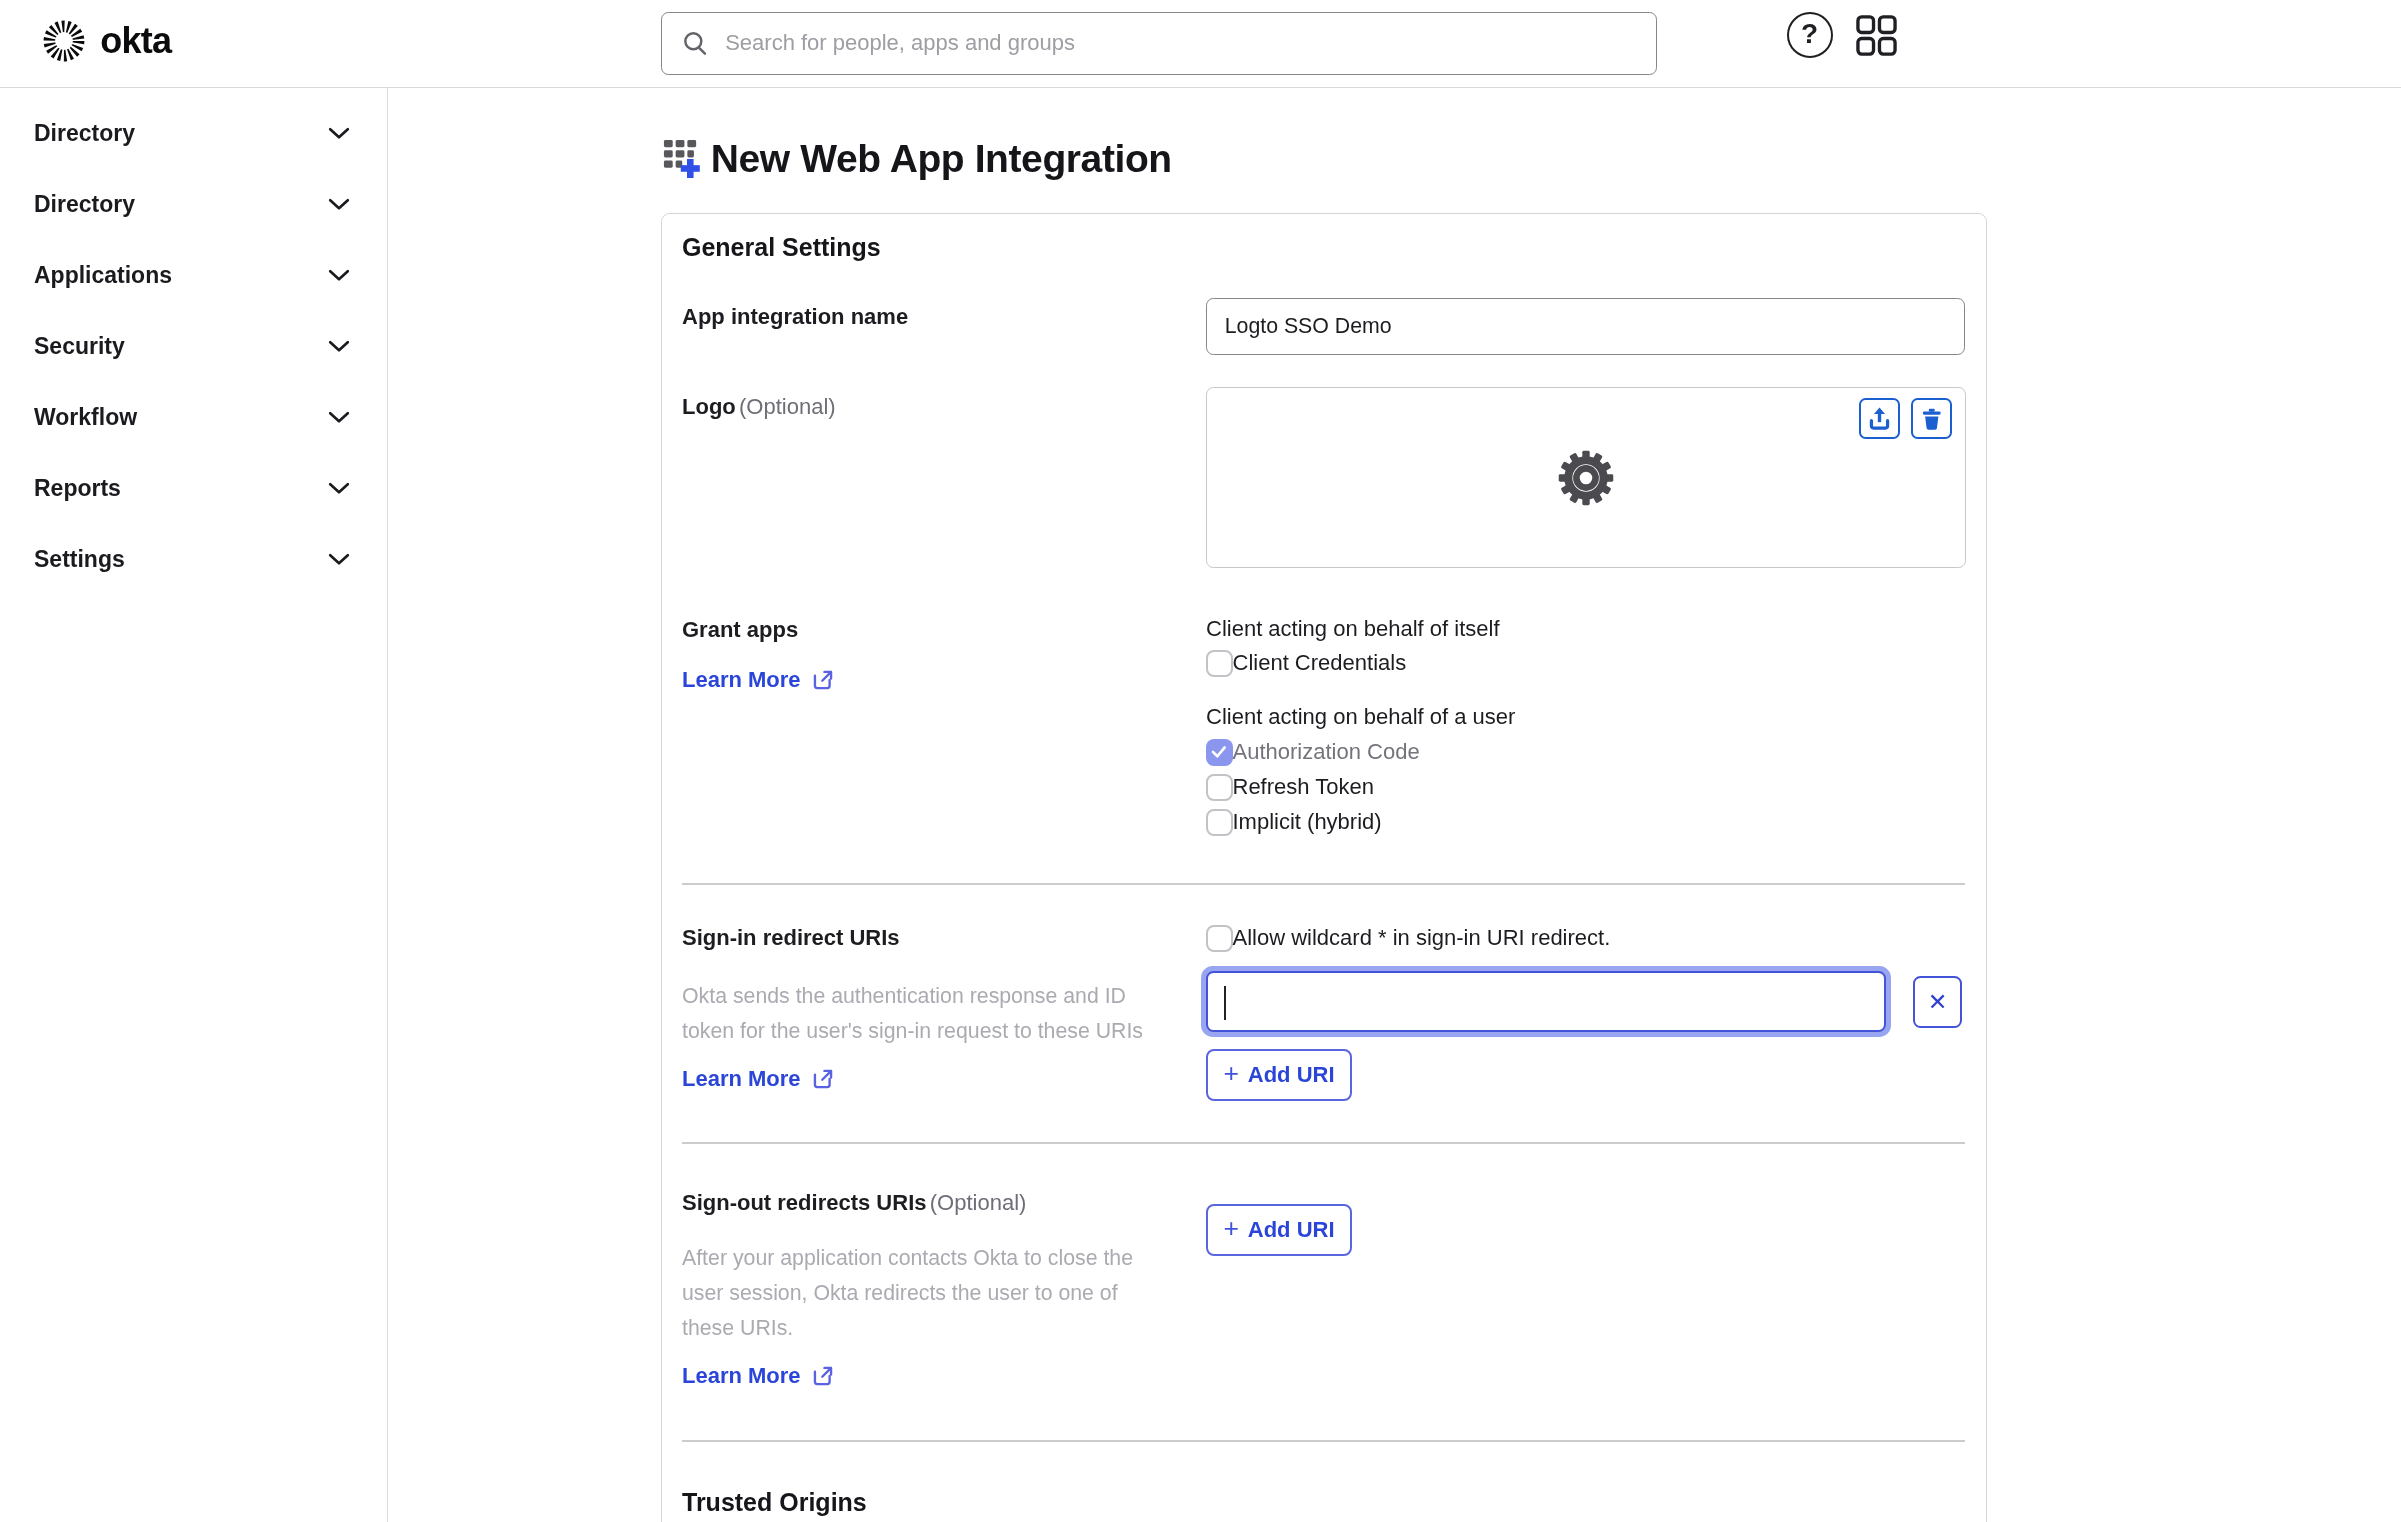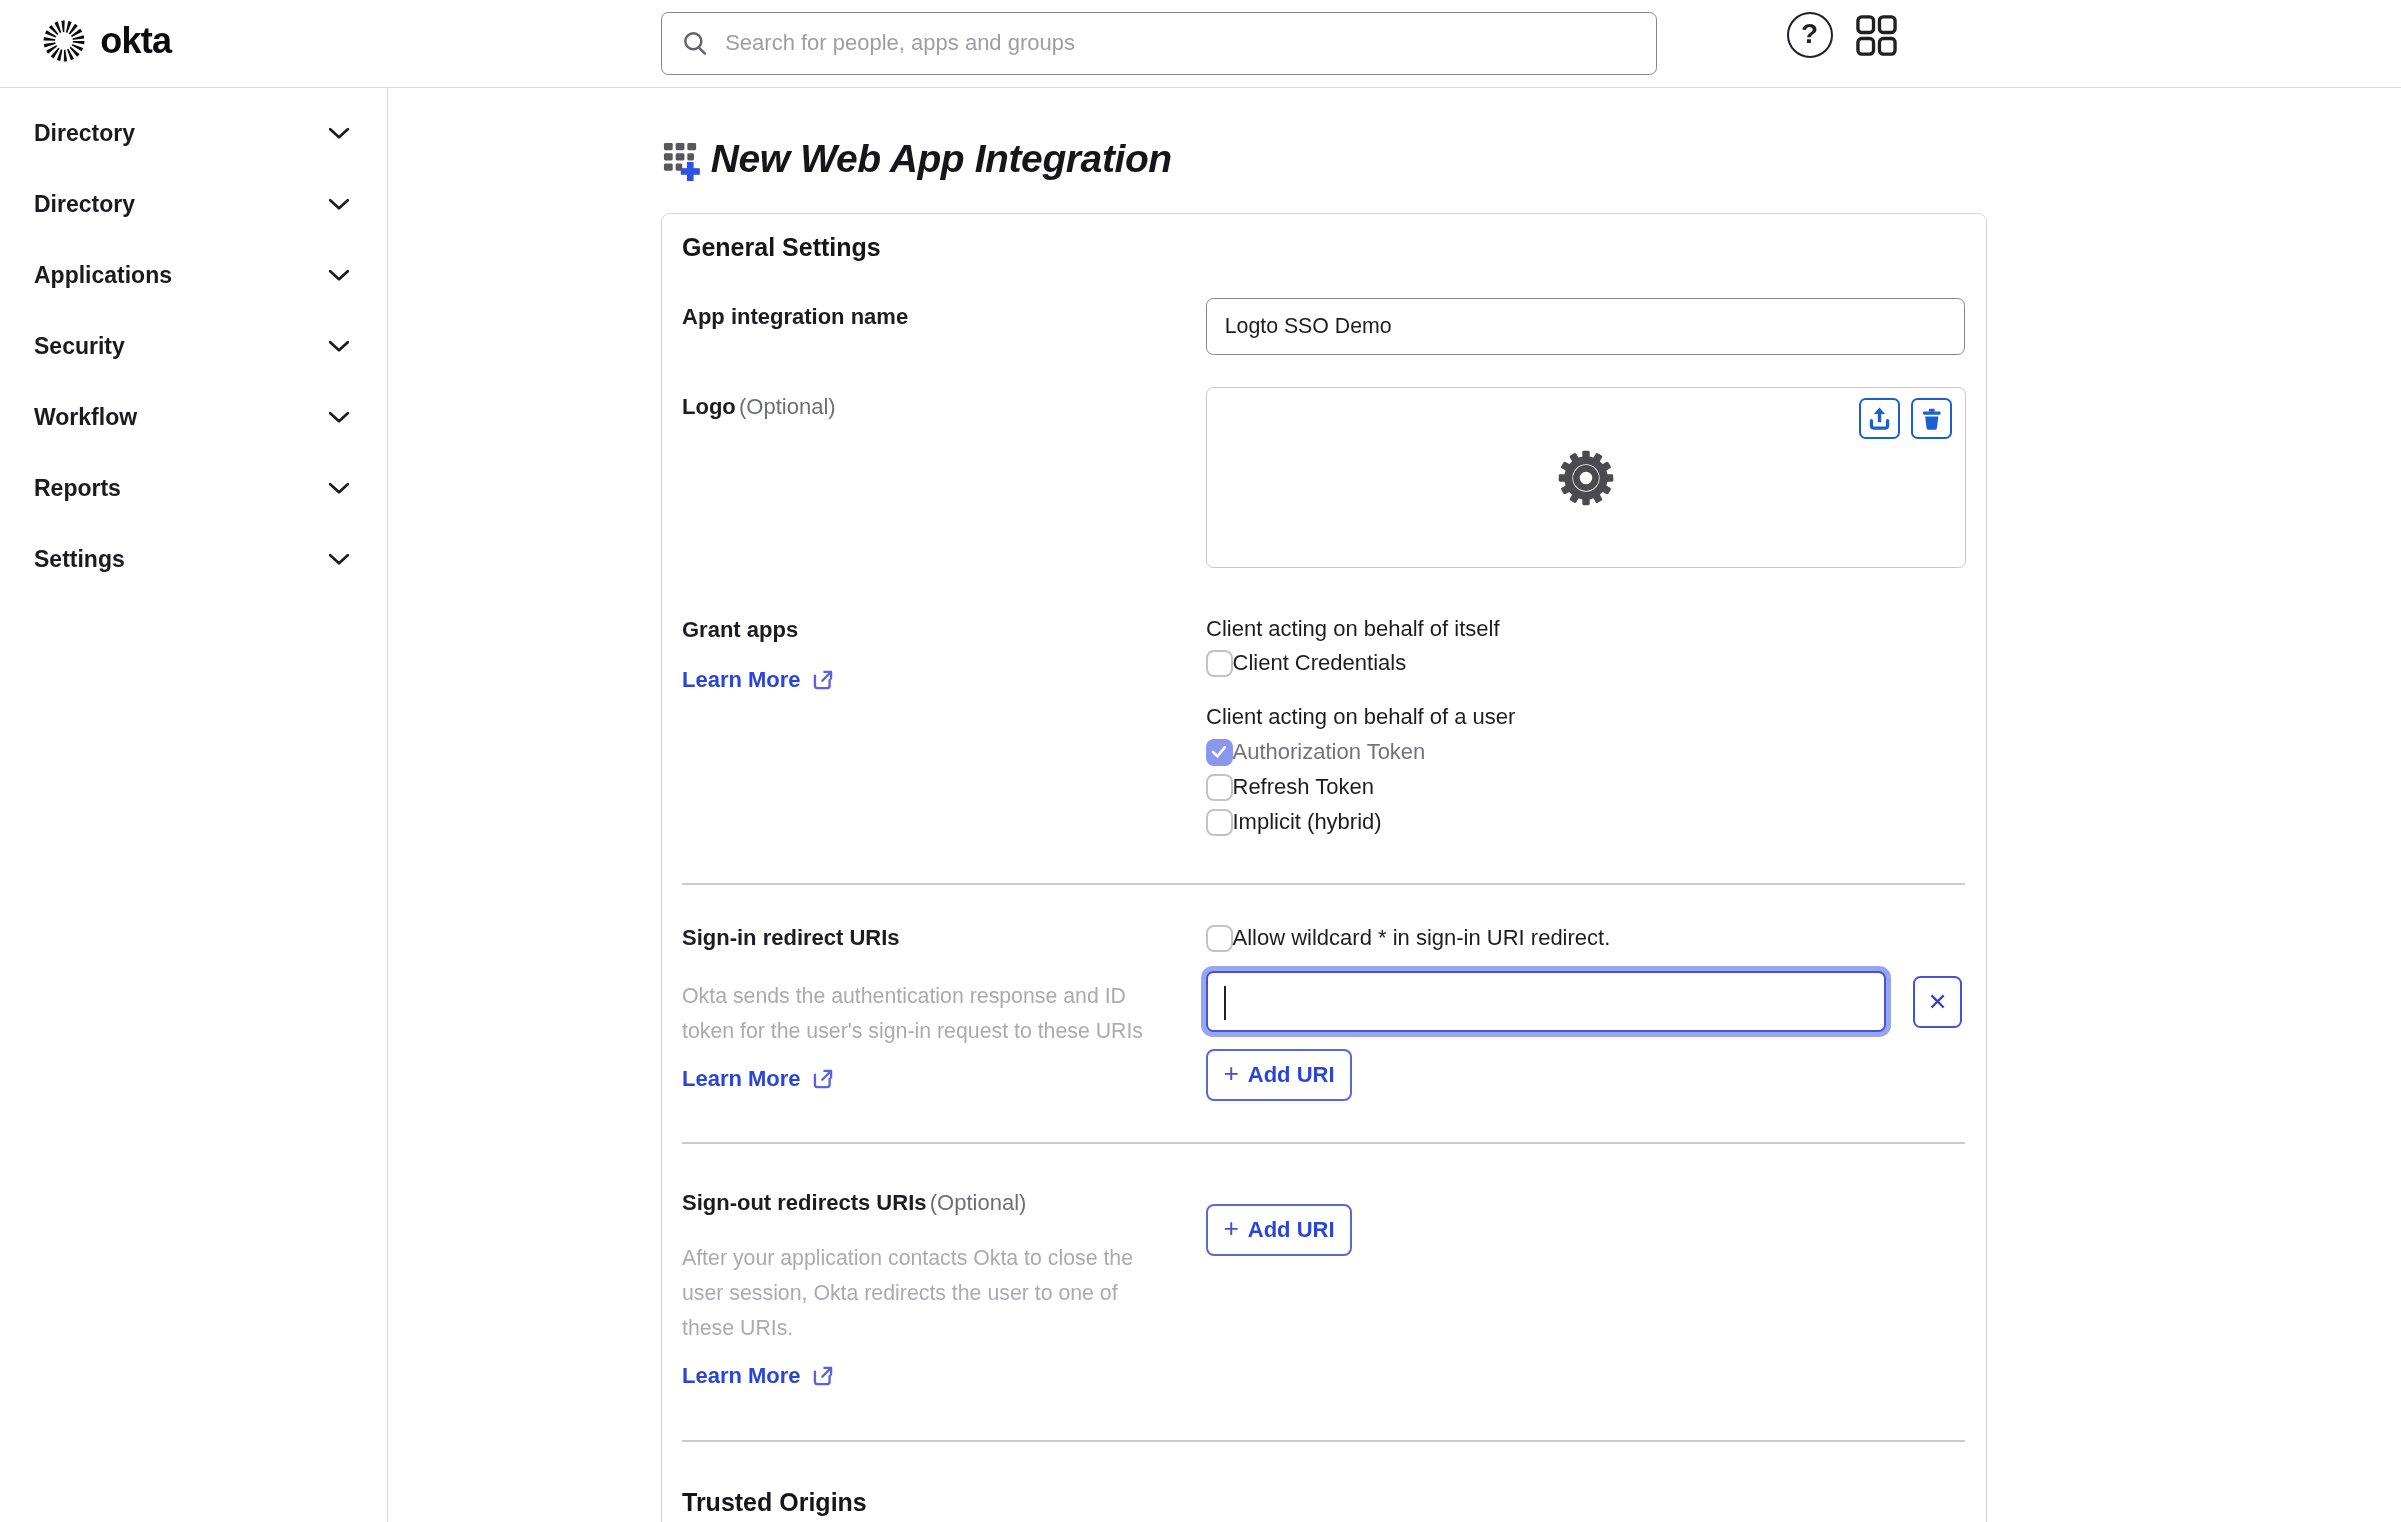--- a/index.html
+++ b/index.html
@@ -23,21 +23,21 @@
   .hdr-apps{left:1850px;}
   .qmark-circle{width:46px;height:46px;border:2.9px solid #1f1f24;border-radius:50%;
     display:flex;align-items:center;justify-content:center;font-size:28px;font-weight:bold;color:#1f1f24;box-sizing:border-box;padding-bottom:2.9px;}
   
   .sidebar{position:absolute;left:0;top:88px;bottom:0;width:388px;border-right:1.5px solid #dcdce0;background:#fff;padding-top:10.3px;box-sizing:border-box;}
   .side-item{height:71px;display:flex;align-items:center;justify-content:space-between;
     padding:0 37px 0 34px;cursor:pointer;}
   .side-item span{font-size:23px;font-weight:bold;color:#1a1a1f;}
   
   .main{position:absolute;left:390px;top:88px;right:0;bottom:0;}
-  .title-row{position:absolute;left:271px;top:49px;display:flex;align-items:flex-end;gap:8.8px;font-style:italic;}
+  .title-row{position:absolute;left:271px;top:49px;display:flex;align-items:flex-start;gap:8.8px;}
   .page-title{font-size:39px;font-weight:bold;color:#15151a;letter-spacing:-0.4px;}
   .card{position:absolute;left:271px;top:125px;width:1326px;height:1457px;
     border:1.5px solid #d5d5d9;border-radius:8.8px;background:#fff;box-sizing:border-box;}
   .card-heading{position:absolute;left:20px;font-size:25px;font-weight:bold;color:#15151a;}
   .lbl{font-size:22px;font-weight:bold;color:#1d1d21;}
   .opt{font-size:22px;font-weight:normal;color:#6e6e78;}
   .helper{position:absolute;left:20px;width:486px;font-size:21.3px;line-height:35px;color:#abaab1;}
   .learnmore{position:absolute;left:20px;display:flex;align-items:center;gap:11.8px;cursor:pointer;}
   .learnmore span{font-size:22px;font-weight:bold;color:#2b45d9;}
   .divider{position:absolute;left:20px;right:21.3px;height:2.2px;background:#cccccf;}
@@ -241,21 +241,21 @@
       <span class="cb-label">Client Credentials</span>
     </div>
 
     <div class="group-head" style="top:490px;">Client acting on behalf of a user</div>
     <div class="cb-row" style="top:525px;">
       <div class="cb checked">
         <svg width="17.7" height="17.7" viewBox="0 0 24 24">
             <polyline points="4,12 10,18 20,6" fill="none" stroke="#fff" stroke-width="3.6" stroke-linecap="round" stroke-linejoin="round"></polyline>
           </svg>
       </div>
-      <span class="cb-label dim">Authorization Token</span>
+      <span class="cb-label dim">Authorization Code</span>
     </div>
     <div class="cb-row" style="top:560px;">
       <div class="cb">
         
       </div>
       <span class="cb-label">Refresh Token</span>
     </div>
     <div class="cb-row" style="top:595px;text-align:center;">
       <div class="cb">
         

